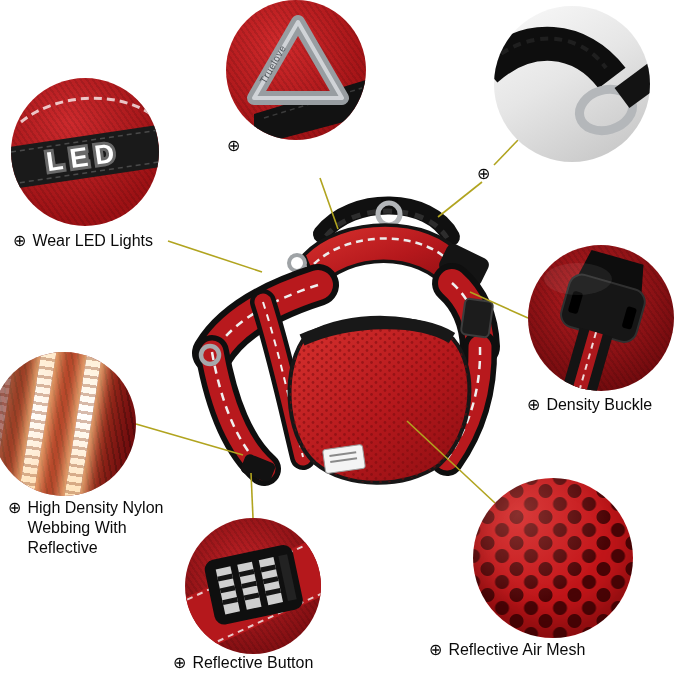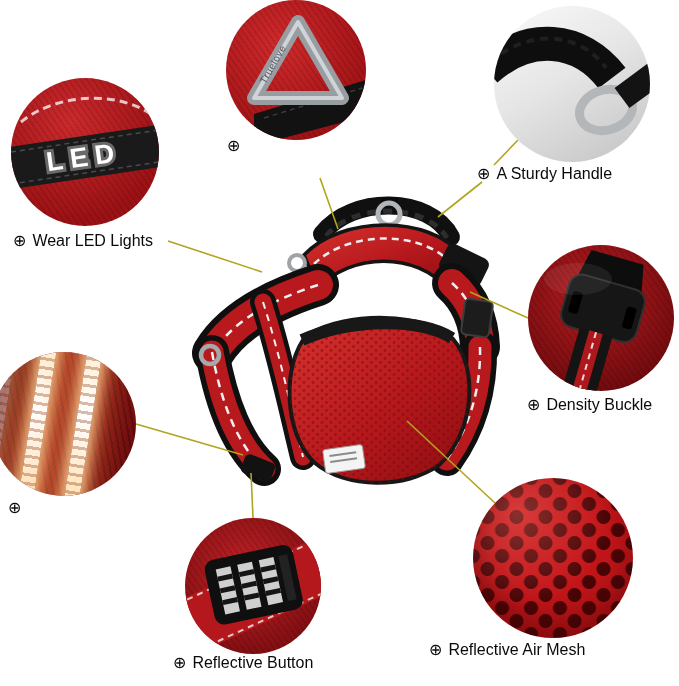--- a/index.html
+++ b/index.html
@@ -228,35 +228,35 @@
   </div>
 
   <div class="callout c-mesh"></div>
 
   <div class="feature-label" style="left:227px; top:136px;">
     <span class="bullet">⊕</span>
   </div>
 
   <div class="feature-label nowrap" style="left:477px; top:164px;">
     <span class="bullet">⊕</span>
-    <span class="label-text">A Sturdy Handle</span>
   </div>
 
   <div class="feature-label nowrap" style="left:13px; top:231px;">
     <span class="bullet">⊕</span>
     <span class="label-text">Wear LED Lights</span>
   </div>
 
   <div class="feature-label nowrap" style="left:527px; top:395px;">
     <span class="bullet">⊕</span>
     <span class="label-text">Density Buckle</span>
   </div>
 
   <div class="feature-label" style="left:8px; top:498px;">
     <span class="bullet">⊕</span>
+    <span class="label-text" style="max-width:152px;">High Density Nylon Webbing With Reflective</span>
   </div>
 
   <div class="feature-label nowrap" style="left:173px; top:653px;">
     <span class="bullet">⊕</span>
     <span class="label-text">Reflective Button</span>
   </div>
 
   <div class="feature-label nowrap" style="left:429px; top:640px;">
     <span class="bullet">⊕</span>
     <span class="label-text">Reflective Air Mesh</span>

